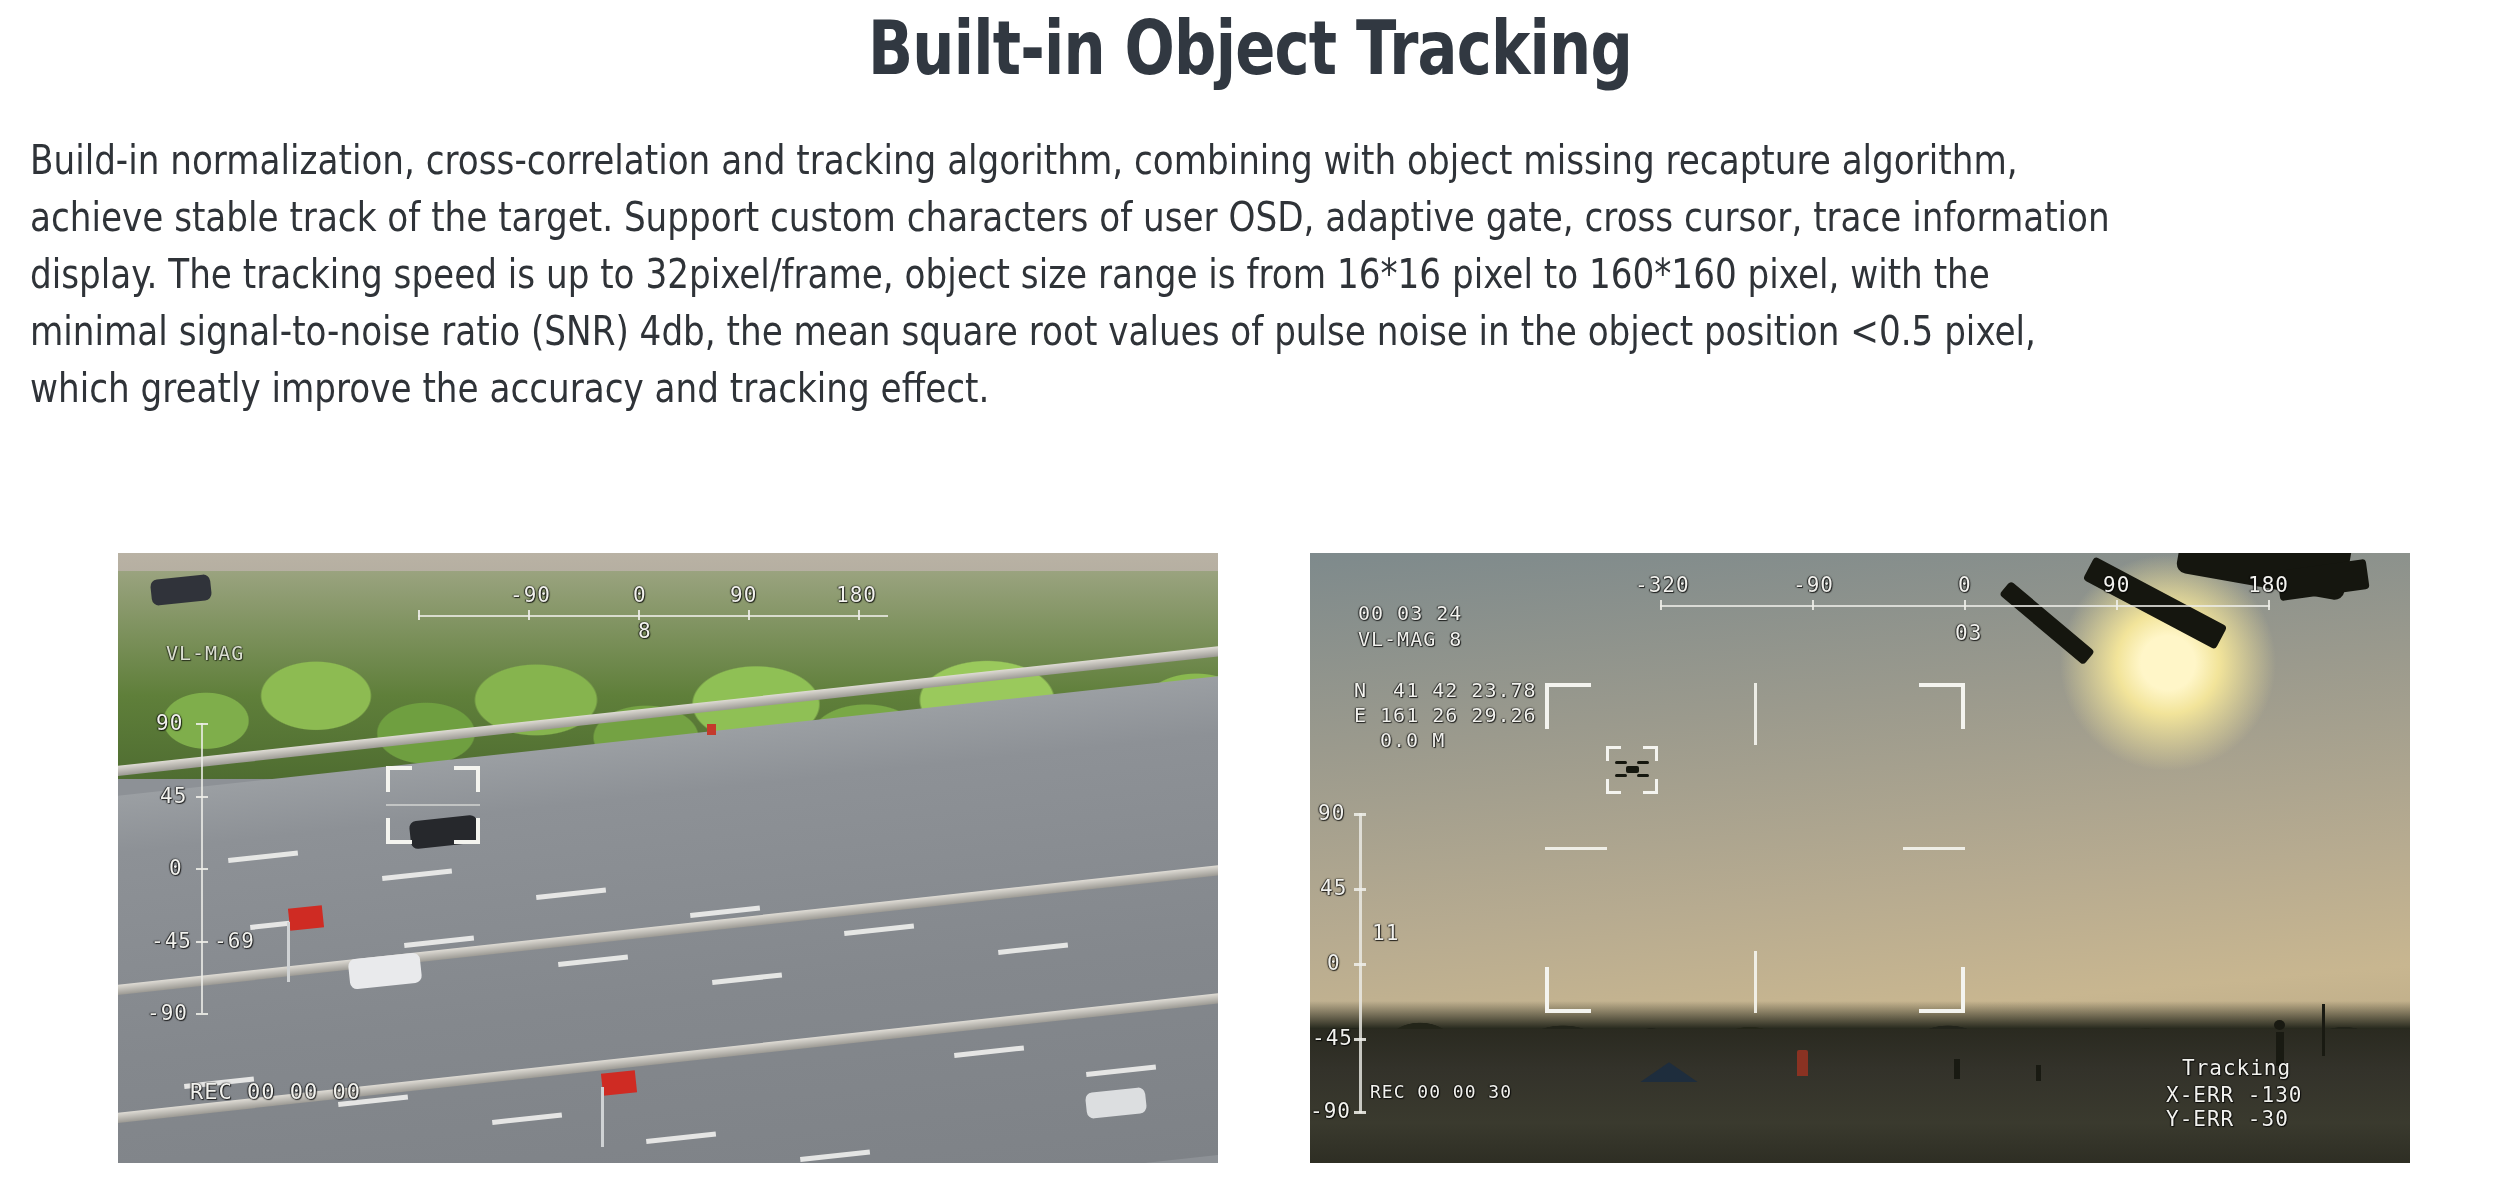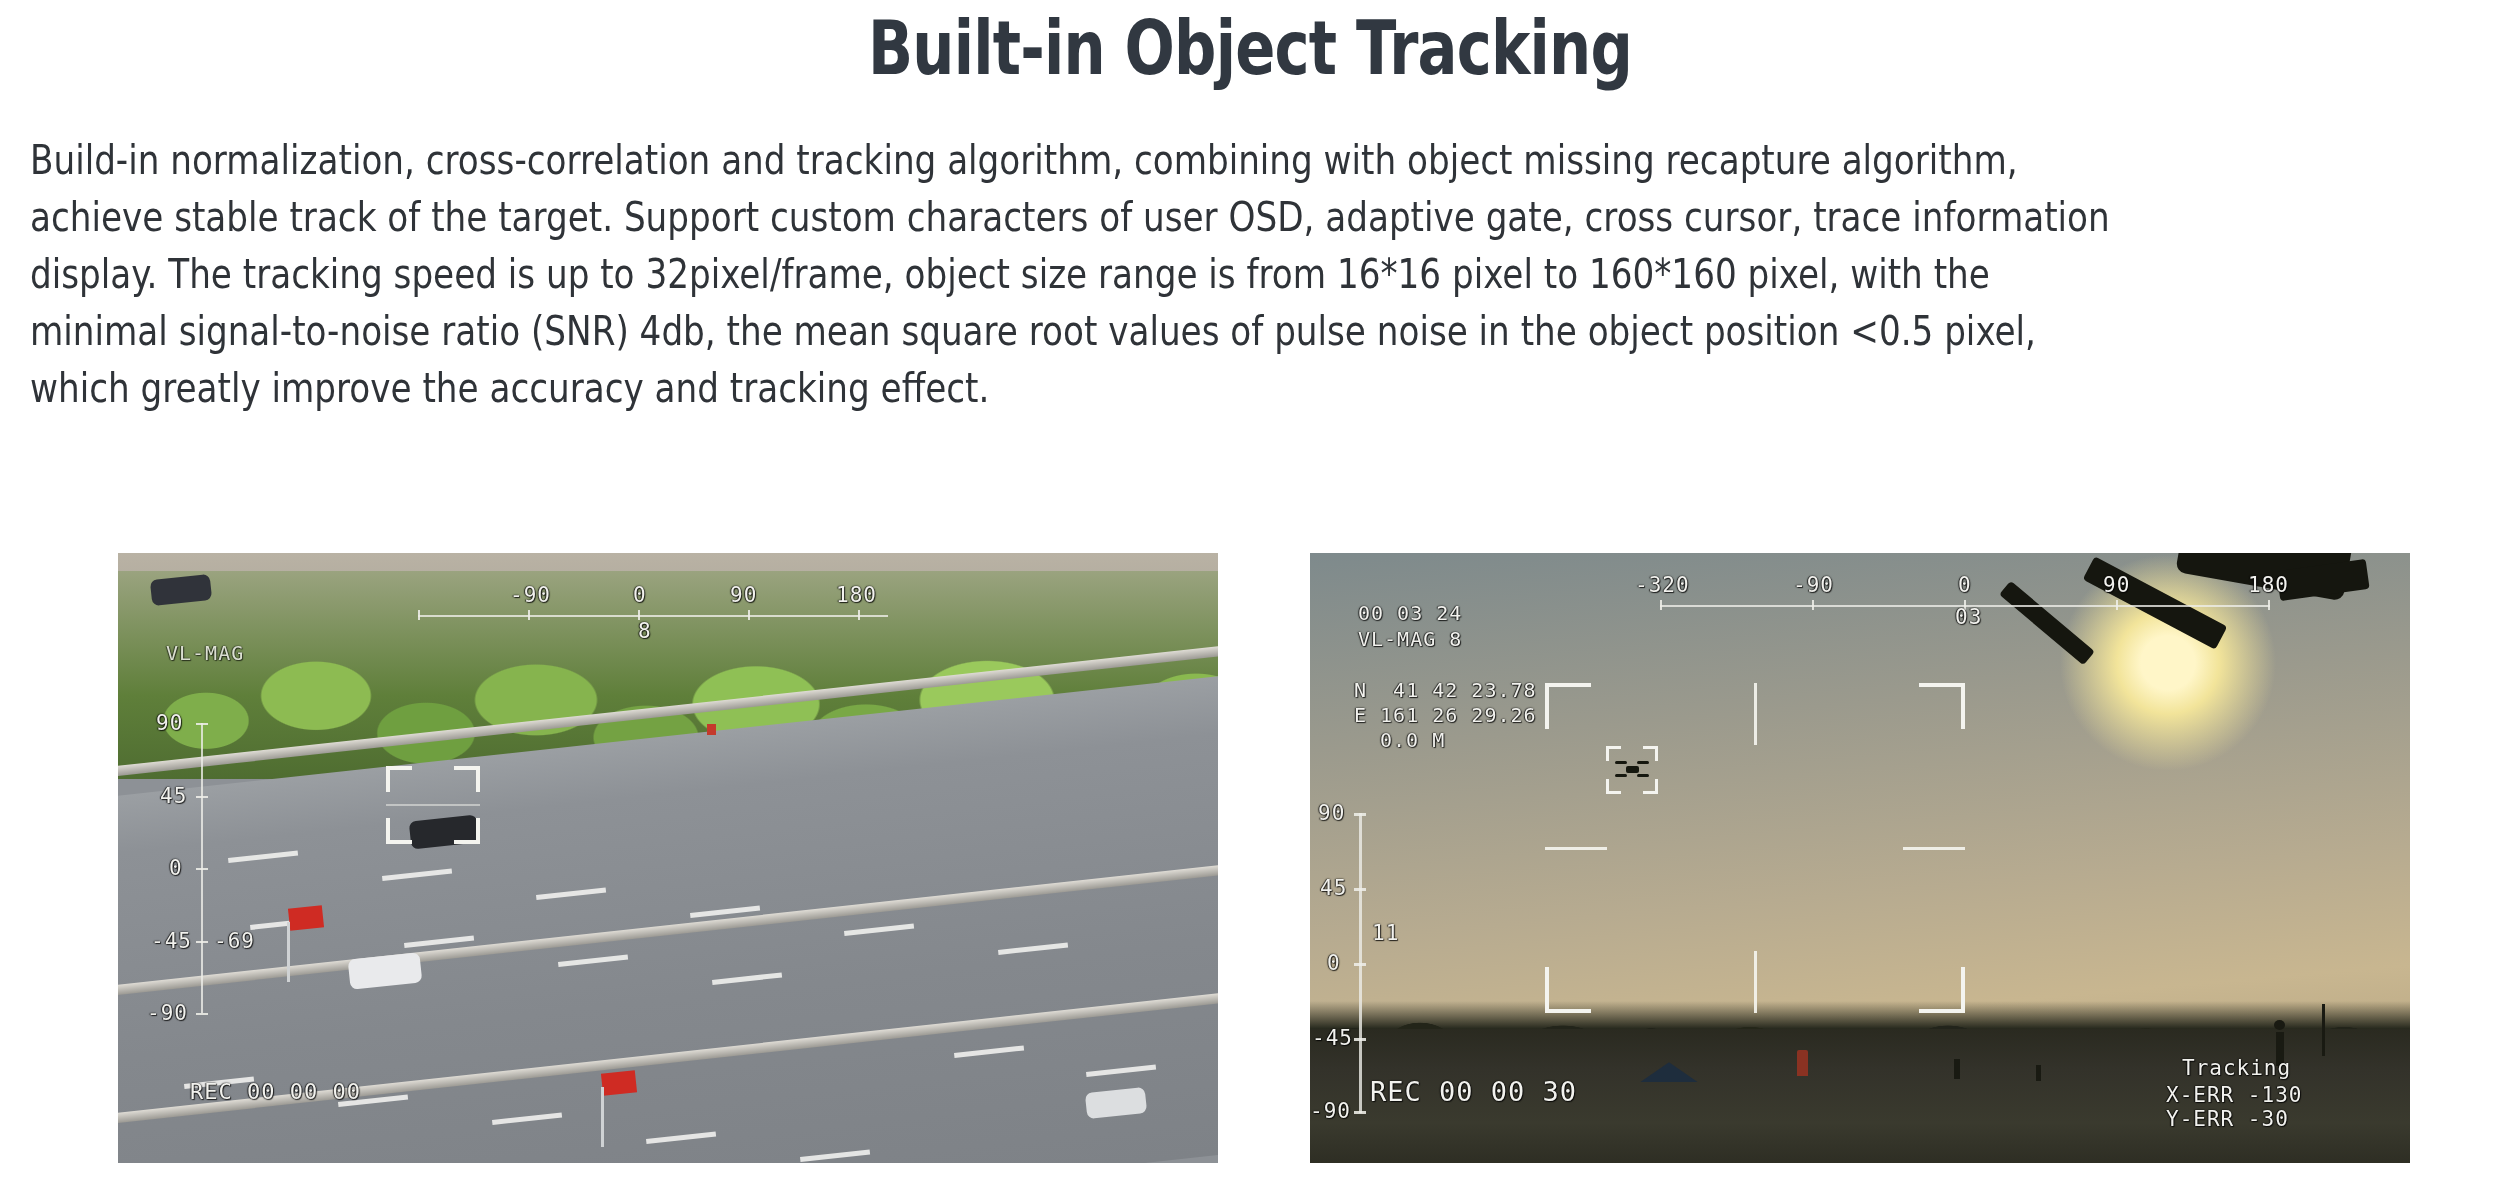--- a/index.html
+++ b/index.html
@@ -297,21 +297,21 @@
       <div class="tick" style="left:502px; top:47px; width:2px; height:10px;"></div>
       <div class="tick" style="left:654px; top:47px; width:2px; height:10px;"></div>
       <div class="tick" style="left:806px; top:47px; width:2px; height:10px;"></div>
       <div class="tick" style="left:958px; top:47px; width:2px; height:10px;"></div>
 
       <div class="osd tick-num" style="left:325px; top:20px;">-320</div>
       <div class="osd tick-num" style="left:483px; top:20px;">-90</div>
       <div class="osd tick-num" style="left:648px; top:20px;">0</div>
       <div class="osd tick-num" style="left:793px; top:20px;">90</div>
       <div class="osd tick-num" style="left:938px; top:20px;">180</div>
-      <div class="osd tick-num" style="left:645px; top:52px;">03</div>
+      <div class="osd tick-num" style="left:645px; top:68px;">03</div>
 
       <div class="axis-line" style="left:49px; top:260px; width:3px; height:300px;"></div>
       <div class="tick" style="left:44px; top:260px; width:12px; height:3px;"></div>
       <div class="tick" style="left:44px; top:335px; width:12px; height:3px;"></div>
       <div class="tick" style="left:44px; top:410px; width:12px; height:3px;"></div>
       <div class="tick" style="left:44px; top:485px; width:12px; height:3px;"></div>
       <div class="tick" style="left:44px; top:558px; width:12px; height:3px;"></div>
 
       <div class="osd tick-num" style="left:8px; top:248px;">90</div>
       <div class="osd tick-num" style="left:10px; top:323px;">45</div>
@@ -341,21 +341,21 @@
           <i class="br"></i>
       </div>
       <div class="drone" style="left:305px; top:208px; width:34px; height:17px;">
         <b style="left:11px; top:5px; width:13px; height:7px;"></b>
         <b style="left:0;  top:0;  width:12px; height:3px;"></b>
         <b style="right:0; top:0;  width:12px; height:3px;"></b>
         <b style="left:0;  bottom:1px; width:12px; height:3px;"></b>
         <b style="right:0; bottom:1px; width:12px; height:3px;"></b>
       </div>
 
-      <div class="osd" style="left:60px; top:527px; font-size:27px;">REC 00 00 30</div>
+      <div class="osd" style="left:60px; top:527px; font-size:18px;">REC 00 00 30</div>
 
       <div class="osd" style="left:872px; top:503px; font-size:21px;">Tracking</div>
       <div class="osd" style="left:856px; top:530px; font-size:21px;">X-ERR -130</div>
       <div class="osd" style="left:856px; top:554px; font-size:21px;">Y-ERR -30</div>
     </div>
 
   </div>
 </div>
 
 </body></html>

